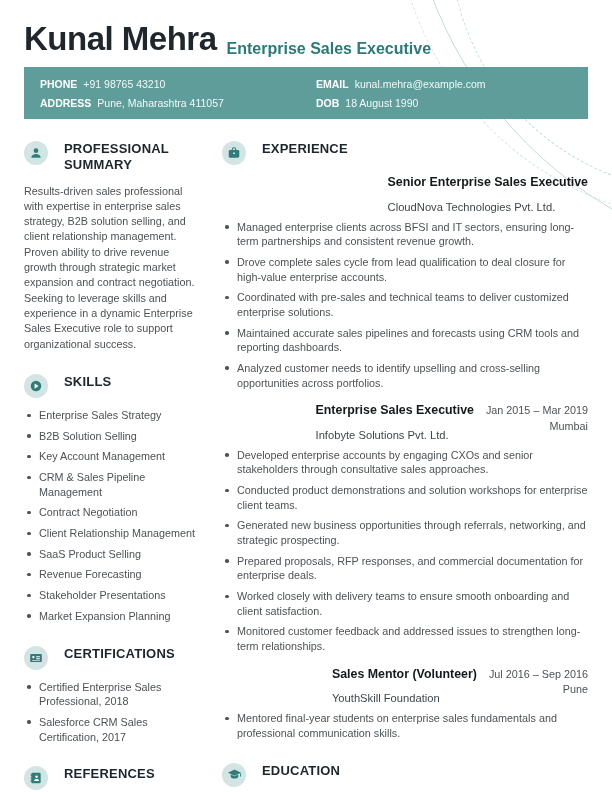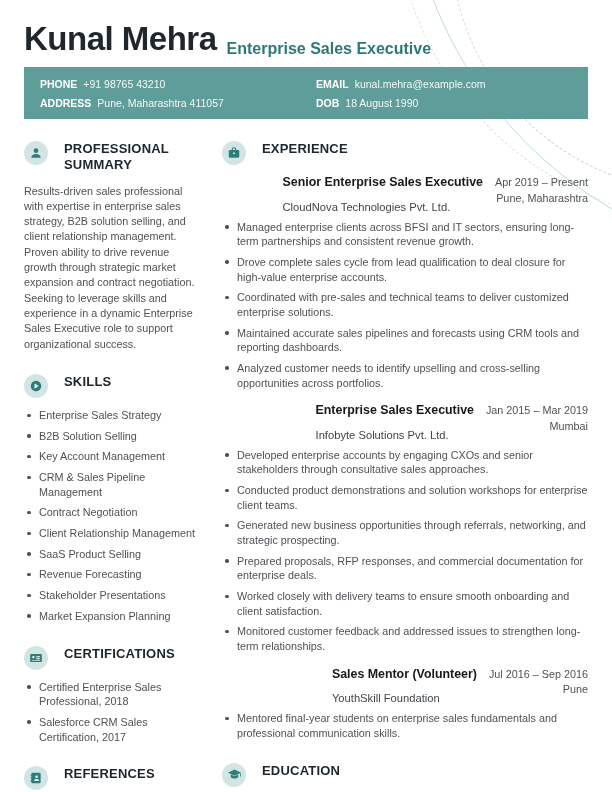--- a/index.html
+++ b/index.html
@@ -175,24 +175,20 @@
           </span>
           <h2>EXPERIENCE</h2>
         </div>
 
         <div class="job">
           <div class="jobhead">
             <div>
               <div class="jobtitle">Senior Enterprise Sales Executive</div>
               <div class="company">CloudNova Technologies Pvt. Ltd.</div>
             </div>
-            <div class="jobmeta">
-              <div>Apr 2019 – Present</div>
-              <div>Pune, Maharashtra</div>
-            </div>
           </div>
           <ul class="dotlist">
             <li class="dot">Managed enterprise clients across BFSI and IT sectors, ensuring long-term partnerships and consistent revenue growth.</li>
             <li class="dot">Drove complete sales cycle from lead qualification to deal closure for high-value enterprise accounts.</li>
             <li class="dot">Coordinated with pre-sales and technical teams to deliver customized enterprise solutions.</li>
             <li class="dot">Maintained accurate sales pipelines and forecasts using CRM tools and reporting dashboards.</li>
             <li class="dot">Analyzed customer needs to identify upselling and cross-selling opportunities across portfolios.</li>
           </ul>
         </div>
 

